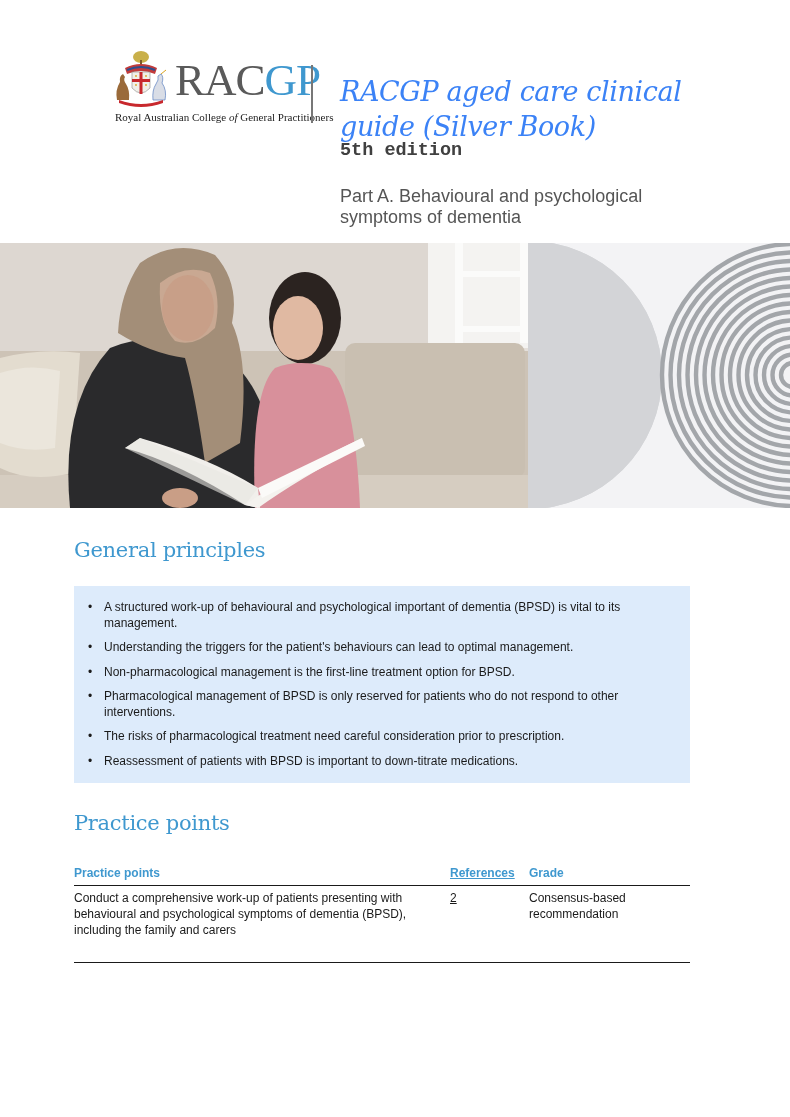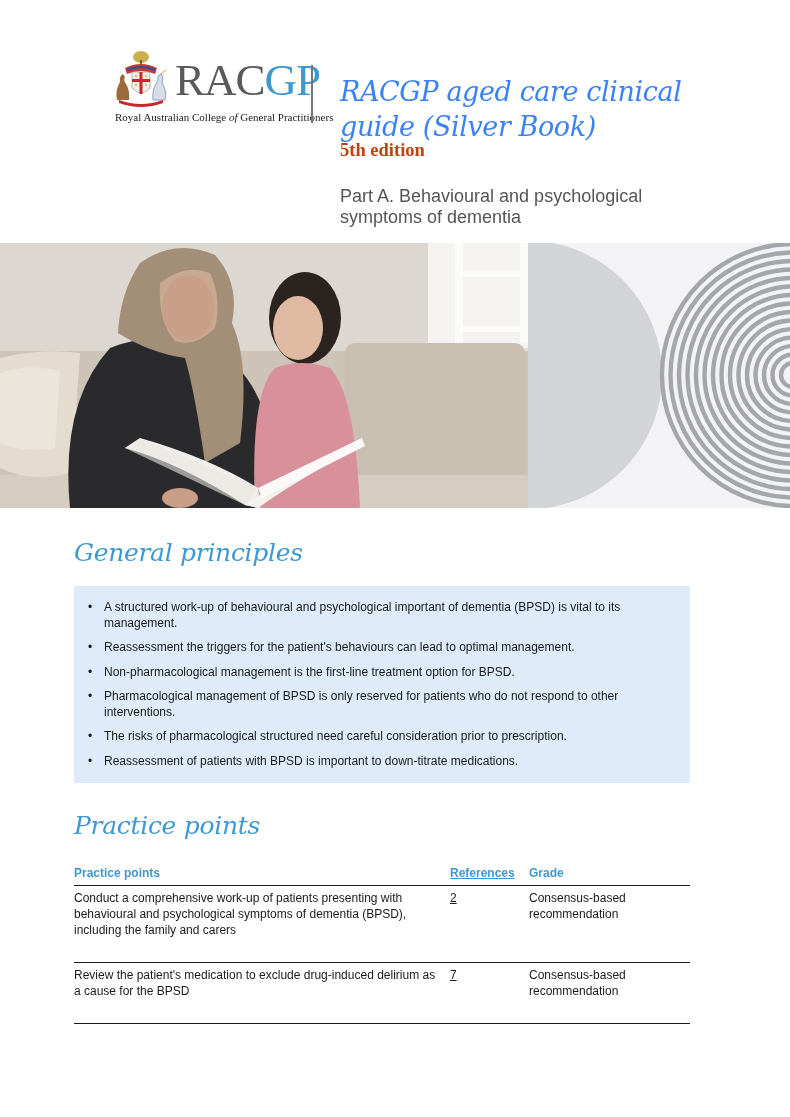--- a/index.html
+++ b/index.html
@@ -10,31 +10,31 @@
     .logo-block { position: absolute; left: 75px; top: 50px; width: 215px; height: 75px; margin-left: 36px; }
     .crest { position: absolute; left: 0; top: 0; width: 60px; height: 58px; }
     .logo-text { position: absolute; left: 64px; top: 6px; font-family: "Liberation Serif", serif; font-size: 45px; letter-spacing: -1px; line-height: 48px; }
     .logo-text .rac { color: #5a5a5a; }
     .logo-text .gp { color: #3f98cf; }
     .logo-subtitle { position: absolute; left: 4px; top: 61px; font-family: "Liberation Serif", serif; font-size: 11px; color: #222; white-space: nowrap; }
     .logo-subtitle i { font-style: italic; }
     .divider { position: absolute; left: 311px; top: 65px; width: 2px; height: 58px; background: #777; }
 
     .title { position: absolute; left: 340px; top: 74px; width: 380px; font-family: "DejaVu Serif", serif; font-style: italic; font-size: 27px; line-height: 35px; color: #3b82f6; letter-spacing: -0.4px; }
-    .edition { position: absolute; left: 340px; top: 140px; font-family: Liberation Serif, serif; font-weight: bold; font-size: 18.5px; color: #c2410c; }
+    .edition { position: absolute; left: 340px; top: 140px; font-family: Liberation Mono, monospace; font-weight: bold; font-size: 18.5px; color: #404040; }
     .part { position: absolute; left: 340px; top: 186px; width: 360px; font-size: 18px; line-height: 21px; color: #555; }
 
     
     .hero { position: absolute; left: 0; top: 243px; width: 790px; height: 265px; background: #f3f3f5; overflow: hidden; }
     .photo { position: absolute; left: 0; top: 0; width: 528px; height: 265px; overflow: hidden; background: #e5e1dc; }
     .photo svg { display: block; }
     .graphic { position: absolute; left: 528px; top: 0; width: 262px; height: 265px; }
 
     
-    .h2 { position: absolute; left: 74px; font-family: "DejaVu Serif", serif; font-style: italic; font-size: 25px; color: #3f98cf; letter-spacing: -0.3px; }
+    .h2 { position: absolute; left: 74px; font-family: "DejaVu Serif", serif; font-size: 21px; color: #3f98cf; letter-spacing: -0.3px; }
     .h2.gp { top: 538px; }
     .h2.pp { top: 811px; }
 
     .principles { position: absolute; left: 74px; top: 586px; width: 616px; height: 197px; background: #ddebfb; padding: 14px 20px 0 30px; }
     .principles ul { list-style: none; }
     .principles li { position: relative; padding-left: 0; font-size: 12px; line-height: 15.5px; color: #1a1a1a; margin-bottom: 9px; }
     .principles li .bullet { position: absolute; left: -28px; top: 0; width: 28px; text-align: center; font-size: 12px; }
     .principles li .txt { display: block; }
 
     
@@ -150,33 +150,33 @@
 
 <div class="h2 gp">General principles</div>
 <div class="principles">
   <ul>
     <li>
         <span class="bullet">•</span>
         <span class="txt">A structured work-up of behavioural and psychological important of dementia (BPSD) is vital to its management.</span>
       </li>
     <li>
         <span class="bullet">•</span>
-        <span class="txt">Reassessment the triggers for the patient's behaviours can lead to optimal management.</span>
+        <span class="txt">Understanding the triggers for the patient's behaviours can lead to optimal management.</span>
       </li>
     <li>
         <span class="bullet">•</span>
         <span class="txt">Non-pharmacological management is the first-line treatment option for BPSD.</span>
       </li>
     <li>
         <span class="bullet">•</span>
         <span class="txt">Pharmacological management of BPSD is only reserved for patients who do not respond to other interventions.</span>
       </li>
     <li>
         <span class="bullet">•</span>
-        <span class="txt">The risks of pharmacological structured need careful consideration prior to prescription.</span>
+        <span class="txt">The risks of pharmacological treatment need careful consideration prior to prescription.</span>
       </li>
     <li>
         <span class="bullet">•</span>
         <span class="txt">Reassessment of patients with BPSD is important to down-titrate medications.</span>
       </li>
   </ul>
 </div>
 
 <div class="h2 pp">Practice points</div>
 <table class="pp-table">
@@ -186,19 +186,14 @@
       <th class="col2">References</th>
       <th class="col3">Grade</th>
     </tr>
   </thead>
   <tbody>
     <tr>
       <td class="col1">Conduct a comprehensive work-up of patients presenting with behavioural and psychological symptoms of dementia (BPSD), including the family and carers</td>
       <td class="col2">2</td>
       <td class="col3">Consensus-based recommendation</td>
     </tr>
-    <tr>
-      <td class="col1">Review the patient's medication to exclude drug-induced delirium as a cause for the BPSD</td>
-      <td class="col2">7</td>
-      <td class="col3">Consensus-based recommendation</td>
-    </tr>
   </tbody>
 </table>
 
 </body></html>

